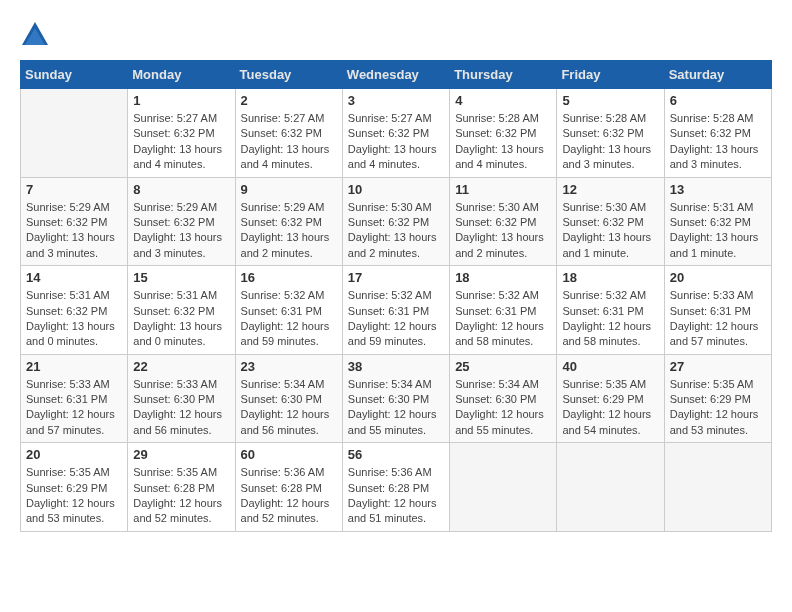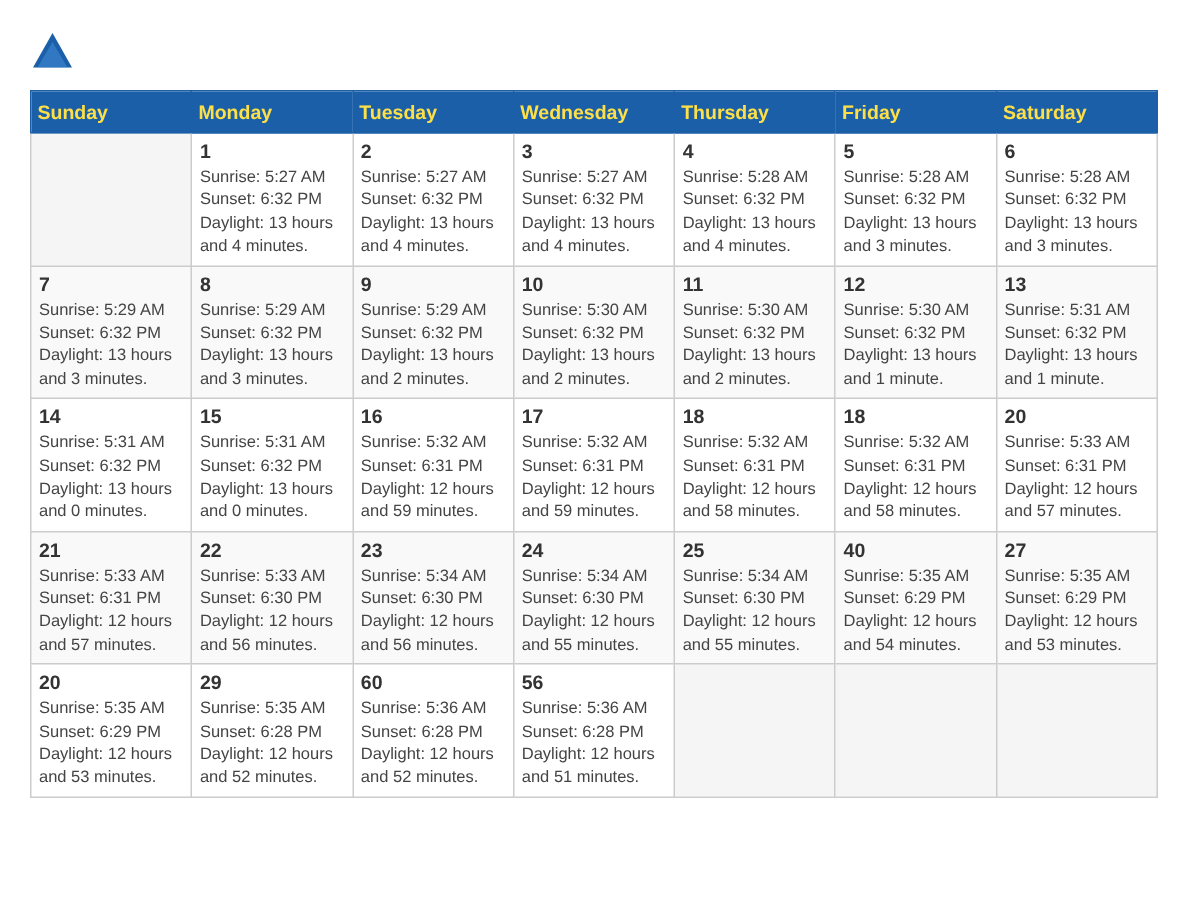--- a/index.html
+++ b/index.html
@@ -52,21 +52,21 @@
       font-size: 16px;
       color: #555;
     }
     table {
       width: 100%;
       border-collapse: collapse;
       font-size: 11px;
     }
     thead tr th {
       background-color: #1a5fa8;
-      color: #fde047;
+      color: #e5e5e5;
       padding: 6px 4px;
       text-align: left;
       font-size: 13px;
       font-weight: bold;
       border: 1px solid #1a5fa8;
     }
     tbody tr td {
       border: 1px solid #ccc;
       vertical-align: top;
       padding: 4px 5px;
@@ -219,21 +219,21 @@
         </td>
         <td>
           <span class="day-number">22</span>
           <div class="day-info">Sunrise: 5:33 AM<br>Sunset: 6:30 PM<br>Daylight: 12 hours<br>and 56 minutes.</div>
         </td>
         <td>
           <span class="day-number">23</span>
           <div class="day-info">Sunrise: 5:34 AM<br>Sunset: 6:30 PM<br>Daylight: 12 hours<br>and 56 minutes.</div>
         </td>
         <td>
-          <span class="day-number">24</span>
+          <span class="day-number">38</span>
           <div class="day-info">Sunrise: 5:34 AM<br>Sunset: 6:30 PM<br>Daylight: 12 hours<br>and 55 minutes.</div>
         </td>
         <td>
           <span class="day-number">25</span>
           <div class="day-info">Sunrise: 5:34 AM<br>Sunset: 6:30 PM<br>Daylight: 12 hours<br>and 55 minutes.</div>
         </td>
         <td>
           <span class="day-number">40</span>
           <div class="day-info">Sunrise: 5:35 AM<br>Sunset: 6:29 PM<br>Daylight: 12 hours<br>and 54 minutes.</div>
         </td>

